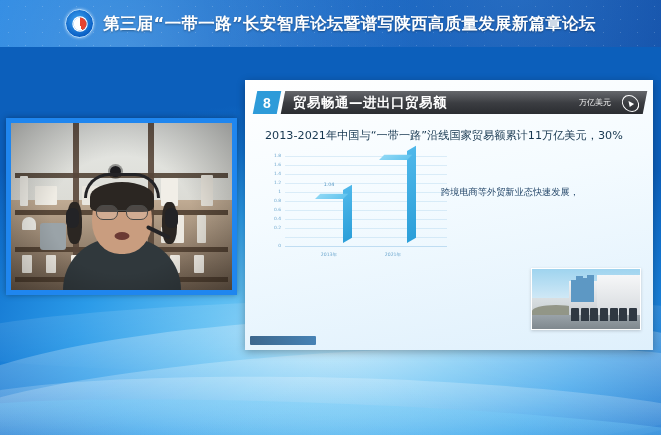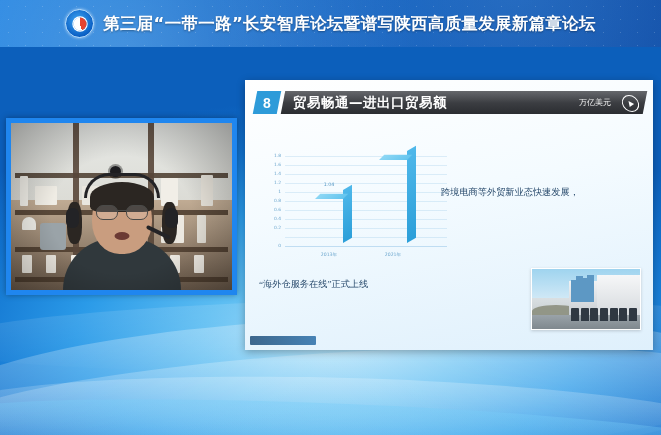--- a/index.html
+++ b/index.html
@@ -132,21 +132,21 @@
   .bar-side{position:absolute;right:-9px;bottom:5px;width:9px;
     background:linear-gradient(180deg,#4fb8ea,#2c9fd9);
     transform:skewY(-30deg);transform-origin:left bottom;}
   .bar-top{position:absolute;left:0;width:100%;height:9px;
     background:linear-gradient(110deg,#8fd8f5,#62c4ee);
     transform:skewX(-45deg) scaleY(.58);transform-origin:left bottom;}
   .bar-label{position:absolute;width:40px;text-align:center;left:-8px;
     font-size:4.8px;color:#5d9dc6;font-family:"DejaVu Sans",sans-serif;}
 
   .annot{position:absolute;color:#27496b;white-space:nowrap;
-    font-family:Liberation Serif, serif;}
+    font-family:Liberation Sans, sans-serif;}
   #annot-right{left:196px;top:104px;font-size:9.2px;line-height:17px;}
   #annot-bottom{left:14px;top:196px;font-size:9.2px;line-height:17px;}
 
   #photo{position:absolute;right:12px;top:188px;width:110px;height:62px;
     border:1.5px solid #ffffff;box-sizing:border-box;overflow:hidden;
     background:linear-gradient(180deg,#9fd4ef 0%,#cfe8f6 48%,#d9dfe2 49%,#b9bfc2 100%);
     box-shadow:0 1px 3px rgba(0,0,0,.18);}
   .whse{position:absolute;bottom:14px;background:linear-gradient(180deg,#f0f2f4,#c9ced3);}
   .dock{position:absolute;bottom:8px;width:8px;height:13px;background:#2f3842;border-radius:1px 1px 0 0;}
   .ground{position:absolute;left:0;bottom:0;width:100%;height:14px;background:linear-gradient(180deg,#9aa3a9,#7f888e);}
@@ -231,20 +231,21 @@
         <span>8</span>
       </div>
       <div id="title-strip"></div>
       <div id="title-content">
         <div id="slide-title">贸易畅通—进出口贸易额</div>
         <div id="unit-label">万亿美元</div>
       </div>
       <div id="play-icon"></div>
     </div>
 
+    <div id="slide-lead">2013-2021年中国与“一带一路”沿线国家贸易额累计11万亿美元，30%</div>
 
     <div id="chart">
       <div class="gridline" style="top:4px"></div>
       <div class="gridline" style="top:13px"></div>
       <div class="gridline" style="top:22px"></div>
       <div class="gridline" style="top:31px"></div>
       <div class="gridline" style="top:40px"></div>
       <div class="gridline" style="top:49px"></div>
       <div class="gridline" style="top:58px"></div>
       <div class="gridline" style="top:67px"></div>
@@ -278,21 +279,20 @@
 
       <div class="xtick" style="left:48px;top:100px;width:44px">2013年</div>
       <div class="xtick" style="left:112px;top:100px;width:44px">2021年</div>
     </div>
 
     <div class="annot" id="annot-right">
       <div>跨境电商等外贸新业态快速发展，</div>
     </div>
 
     <div class="annot" id="annot-bottom">
-      <div>“海外仓服务在线”正式上线</div>
     </div>
 
     <div id="photo">
       <div class="hill"></div>
       <div class="whse" style="left:34%;width:26%;height:34px;"></div>
       <div class="whse" style="left:60%;width:40%;height:40px;background:linear-gradient(180deg,#f6f7f8,#d6dade)"></div>
       <div class="tower" style="left:36%"></div>
       <div class="tower" style="left:41%;height:26px"></div>
       <div class="tower" style="left:46%;height:24px"></div>
       <div class="tower" style="left:51%;height:27px"></div>

